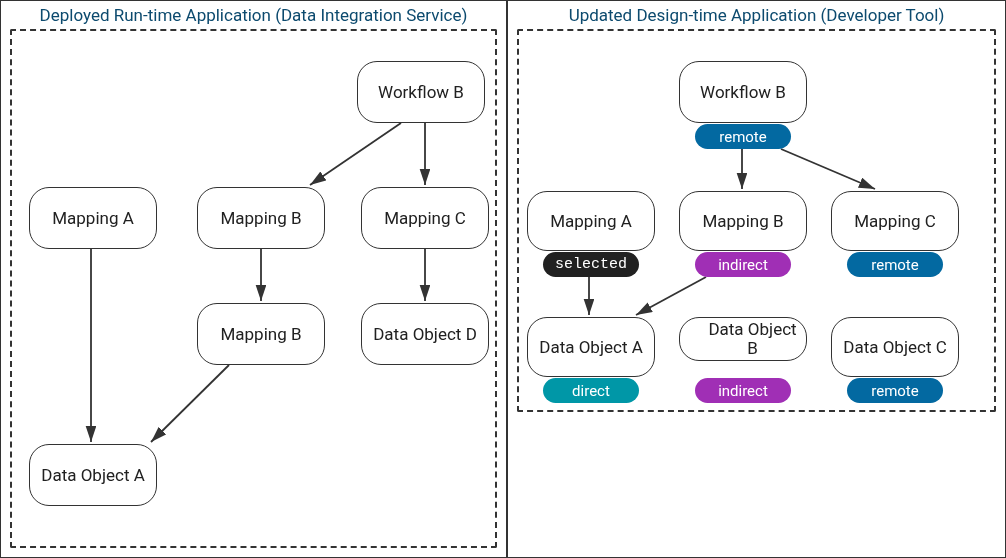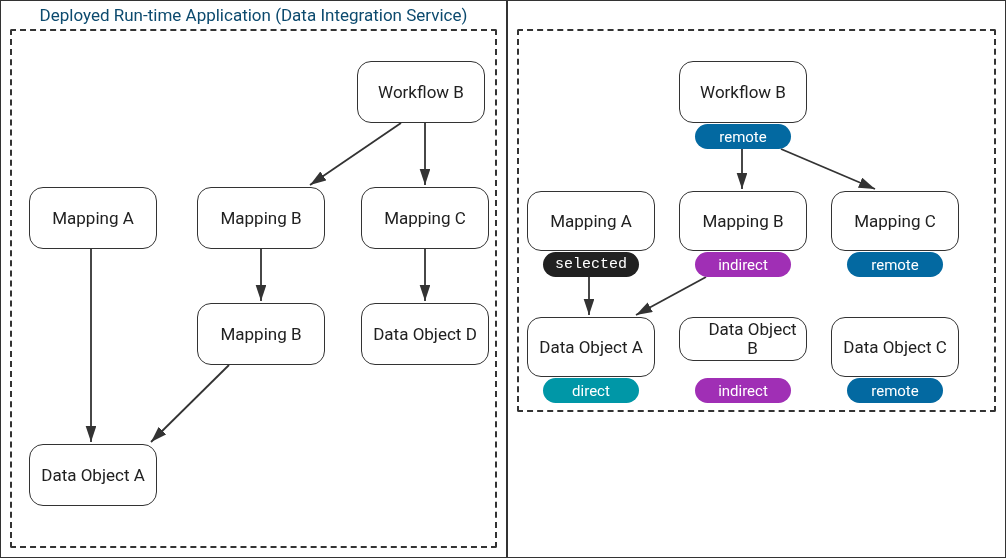--- a/index.html
+++ b/index.html
@@ -35,21 +35,21 @@
   .dashed {
     position: absolute;
     border: 2px dashed #333;
     border-radius: 2px;
   }
   .dashed-left { top: 28px; left: 9px; right: 9px; bottom: 9px; }
   .dashed-right { top: 28px; left: 9px; right: 9px; bottom: 145px; }
   .node {
     position: absolute;
     border: 1.5px solid #333;
-    border-radius: 14px;
+    border-radius: 20px;
     background: #fff;
     display: flex;
     align-items: center;
     justify-content: center;
     font-size: 17px;
     color: #212121;
     text-align: center;
     padding: 2px 4px;
     line-height: 1.1;
   }
@@ -102,20 +102,21 @@
     <div class="node" style="left:356px; top:60px;  width:128px; height:62px;">Workflow B</div>
     <div class="node" style="left:28px;  top:186px; width:128px; height:62px;">Mapping A</div>
     <div class="node" style="left:196px; top:186px; width:128px; height:62px;">Mapping B</div>
     <div class="node" style="left:360px; top:186px; width:128px; height:62px;">Mapping C</div>
     <div class="node" style="left:196px; top:302px; width:128px; height:62px;">Mapping B</div>
     <div class="node" style="left:360px; top:302px; width:128px; height:62px;">Data Object D</div>
     <div class="node" style="left:28px;  top:443px; width:128px; height:62px;">Data Object A</div>
   </div>
 
   <div class="panel panel-right">
+    <div class="panel-title">Updated Design-time Application (Developer Tool)</div>
     <div class="dashed dashed-right"></div>
 
     <svg class="arrows" width="499" height="558">
       <defs>
         <marker id="arrR" markerWidth="10" markerHeight="10" refX="9" refY="3" orient="auto" markerUnits="strokeWidth">
           <path d="M0,0 L0,6 L9,3 z" fill="#333"></path>
         </marker>
       </defs>
 
       <line x1="234" y1="148" x2="234" y2="188" stroke="#333" stroke-width="1.8" marker-end="url(#arrR)"></line>

